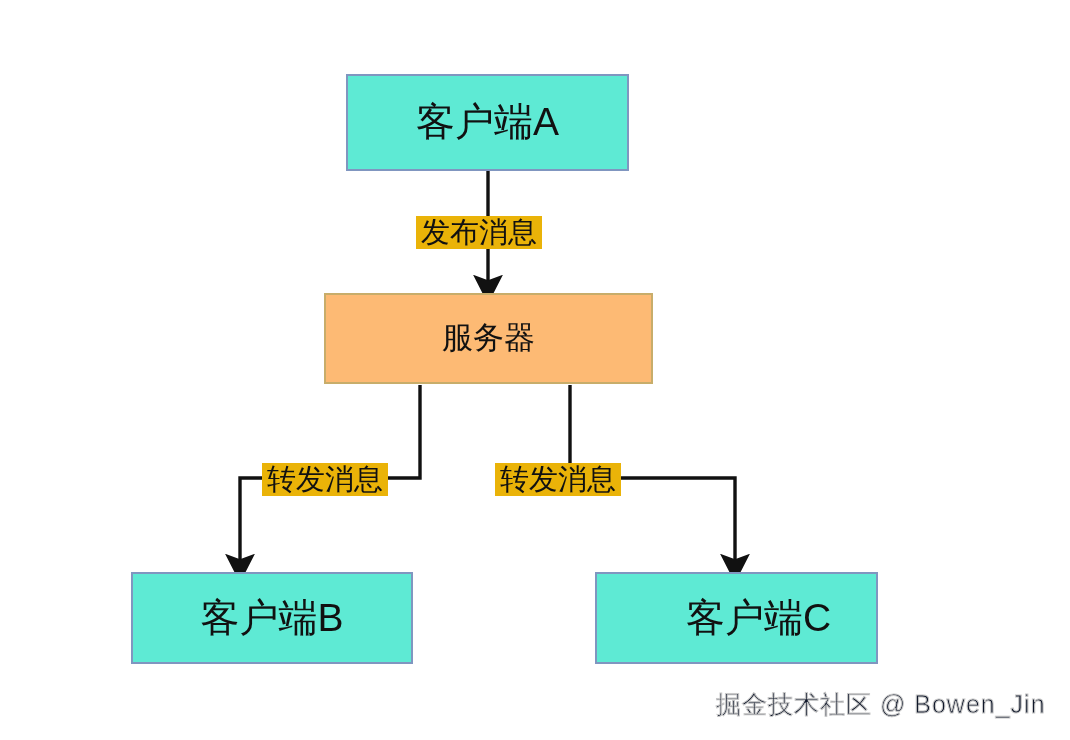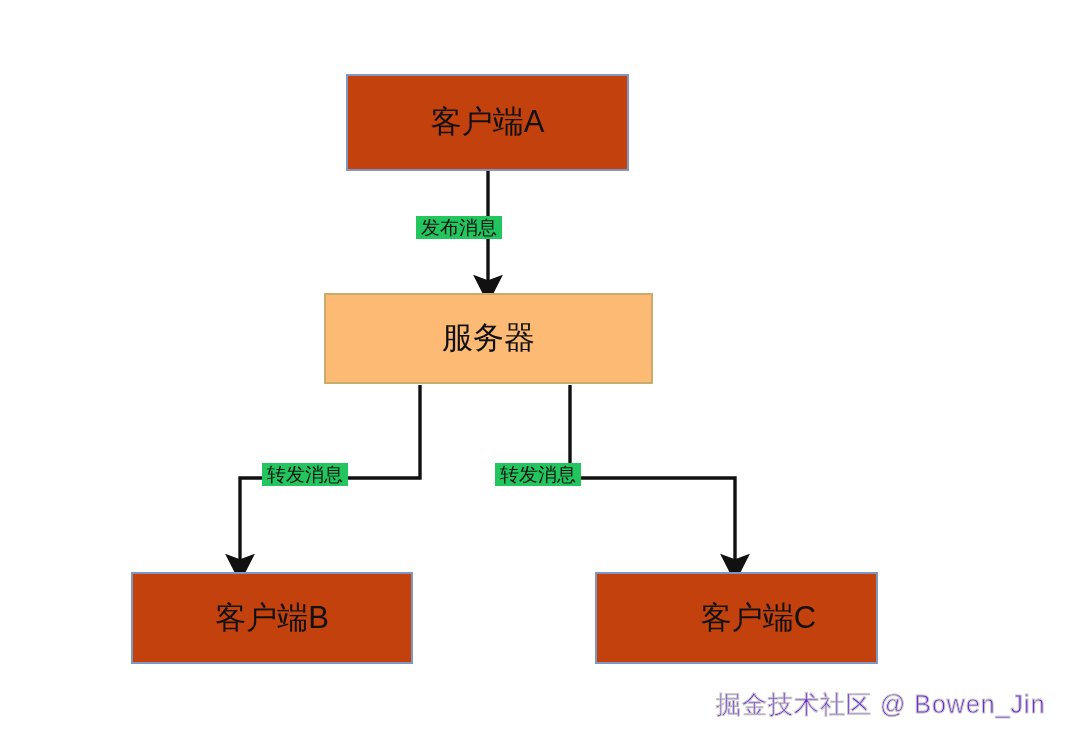--- a/index.html
+++ b/index.html
@@ -27,61 +27,61 @@
     position: absolute;
     box-sizing: border-box;
     display: flex;
     align-items: center;
     justify-content: center;
     text-align: center;
     line-height: 1.1;
   }
 
   .node-client {
-    background: #c2410c;
+    background: #5eead4;
     border: 2px solid #8096c0;
     color: #111111;
-    font-size: 31px;
+    font-size: 39px;
   }
 
   .node-server {
     background: #fdba74;
     border: 2px solid #c8ad6a;
     color: #111111;
     font-size: 31px;
   }
 
   
   #node-client-a { left: 346px; top: 74px;  width: 283px; height: 97px; }
   #node-server   { left: 324px; top: 293px; width: 329px; height: 91px; }
   #node-client-b { left: 99px;  top: 572px; width: 282px; height: 92px; margin-left: 32px; }
   #node-client-c { left: 595px; top: 572px; width: 283px; height: 92px; padding-left: 44px; }
 
   .edge-label {
     position: absolute;
-    background: #22c55e;
+    background: #eab308;
     color: #111111;
-    font-size: 19px;
+    font-size: 29px;
     line-height: 1;
     padding: 2px 5px;
     white-space: nowrap;
   }
 
   #edge-label-publish  { left: 416px; top: 216px; }
   #edge-label-forward-b{ left: 262px; top: 463px; }
   #edge-label-forward-c{ left: 495px; top: 463px; }
 
   #watermark {
     position: absolute;
     left: 716px;
     top: 688px;
     font-size: 25px;
     letter-spacing: 1px;
     white-space: nowrap;
-    color: #6d28d9;
+    color: #0f172a;
     -webkit-text-stroke: 1px #c9c9c9;
     text-shadow: 0 0 1px #d5d5d5;
     user-select: none;
   }
 </style>
 </head>
 <body>
 
 <svg id="diagram-canvas" viewBox="0 0 1070 740" xmlns="http://www.w3.org/2000/svg">
   <defs>

